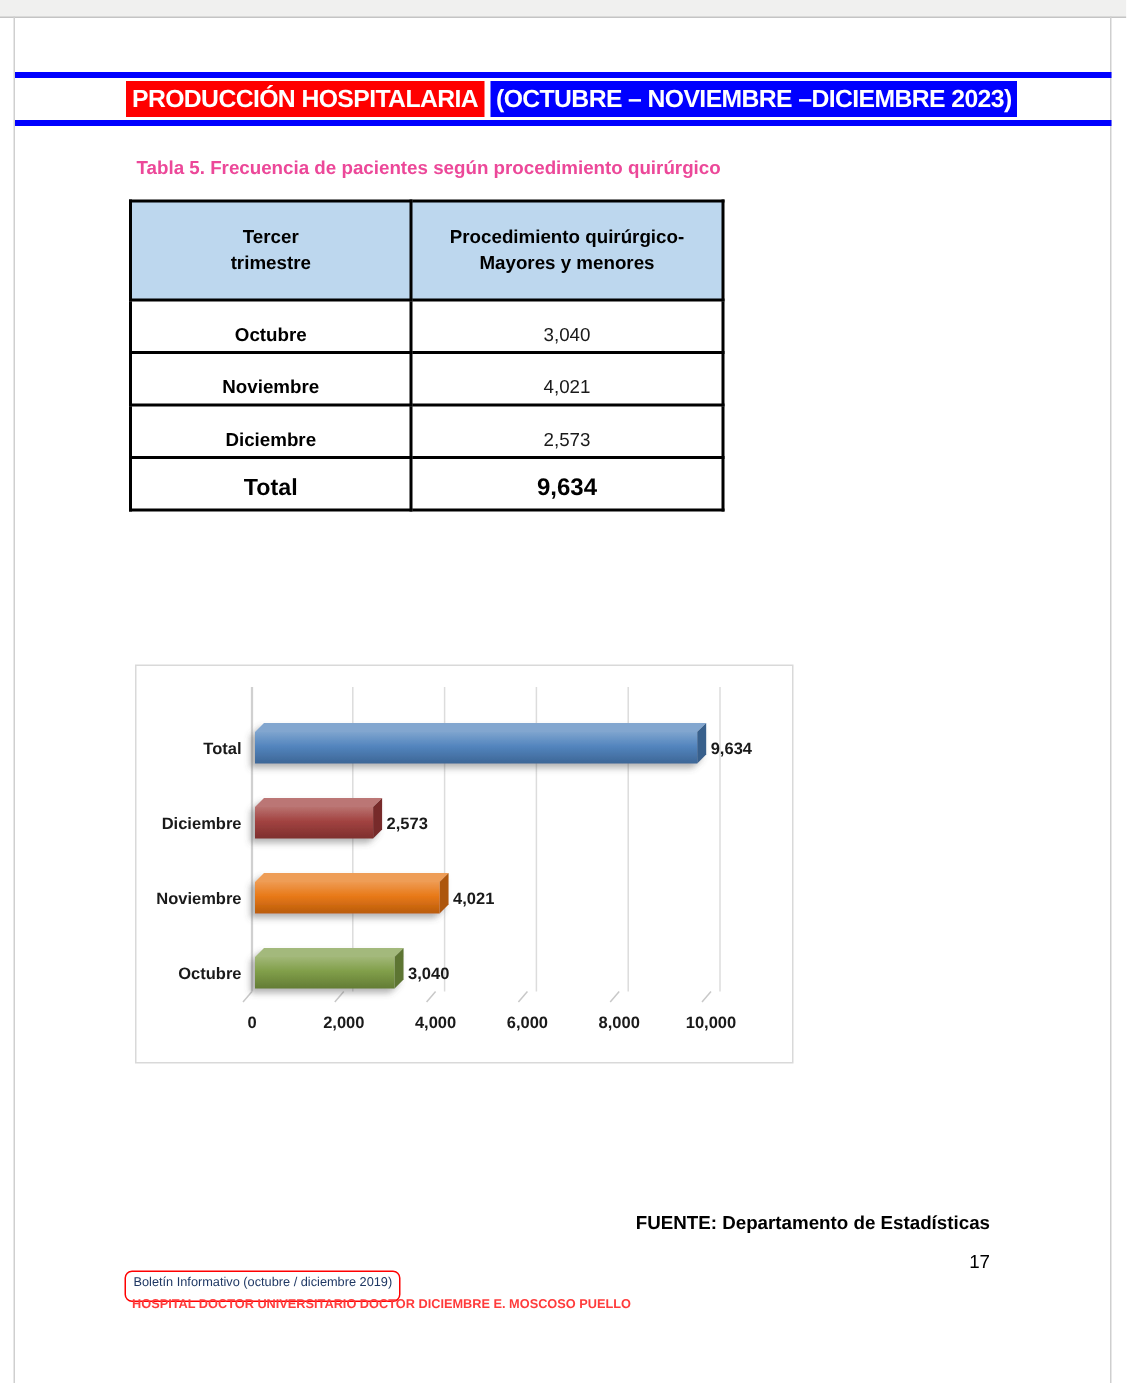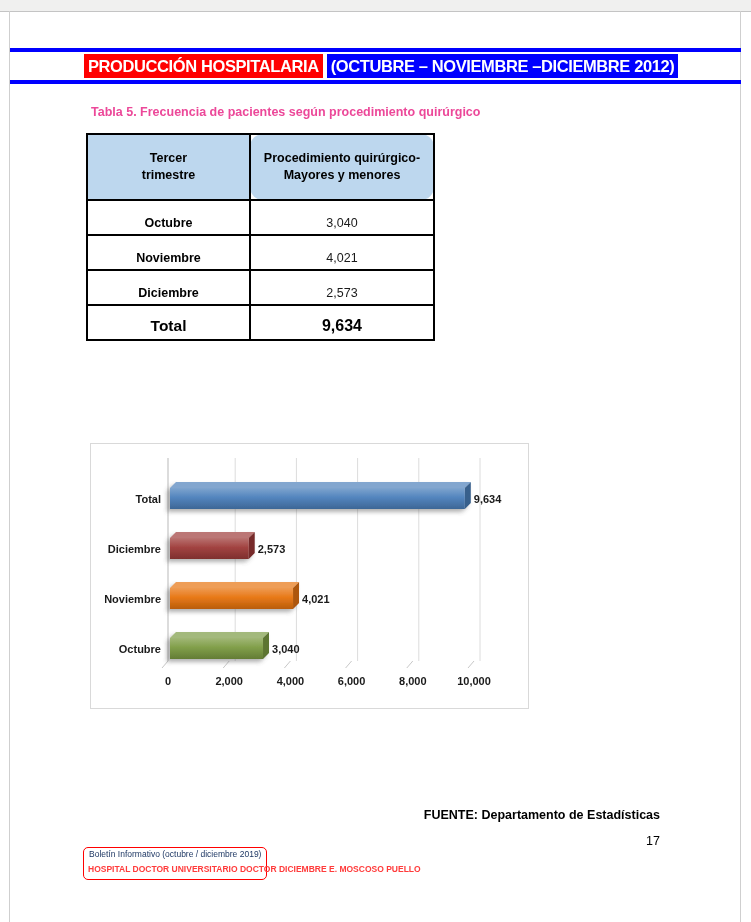--- a/index.html
+++ b/index.html
@@ -24,67 +24,67 @@
 
   .caption{position:absolute;left:91px;font-size:12.5px;font-weight:700;color:#ec4899;}
   .caption-table{top:105px;}
   .caption-chart{top:384px;}
 
   .data-table{
     position:absolute;left:86px;top:133px;border-collapse:collapse;table-layout:fixed;width:311px;
   }
   .data-table th,.data-table td{border:2px solid #000;text-align:center;}
   .data-table th{
-    height:60px;font-size:12.5px;font-weight:700;vertical-align:middle;line-height:1.35;padding:2px 10px;
+    height:60px;font-size:12.5px;font-weight:700;vertical-align:middle;line-height:1.35;padding:2px 22px;
   }
   .data-table th.col-month{width:141px;white-space:pre-line;}
   .data-table th.col-value{width:162px;}
   .data-table td{height:28px;vertical-align:bottom;padding-bottom:4px;}
   .data-table td.month{font-weight:700;font-size:12.5px;}
   .data-table td.value{font-weight:400;font-size:12.5px;color:#1a1a1a;}
   .data-table tr.total-row td.month{font-weight:700;font-size:15.5px;}
   .data-table tr.total-row td.value{font-weight:700;font-size:16px;color:#000;}
 
   .chart-frame{
     position:absolute;left:90px;top:443px;width:437px;height:264px;background:#fff;
     border:1px solid #d9d9d9;
   }
   .chart-frame text{font-family:"Liberation Sans",sans-serif;font-size:11px;font-weight:700;fill:#1a1a1a;}
 
   .fuente{position:absolute;right:91px;top:808px;font-size:12.5px;font-weight:700;text-align:right;padding-left:12px;}
   .page-number{position:absolute;right:91px;top:834px;font-size:12.5px;text-align:right;}
   .boletin-box{
     position:absolute;left:83px;top:847px;border:1.5px solid #FF0000;border-radius:5px;
-    padding:1px 5px 20px 5px;font-size:8.5px;color:#1F3864;background:#fff;
+    padding:1px 5px 8px 5px;font-size:8.5px;color:#1F3864;background:#fff;
   }
   .hospital-line{position:absolute;left:88px;top:864px;font-size:8.5px;font-weight:700;color:#FF3B3B;}
 </style>
 </head>
 <body>
 
 <div class="page">
   <div class="top-strip"></div>
   <div class="edge edge-left"></div>
   <div class="edge edge-right"></div>
 
   <div class="rule rule-top" style="background-color: rgb(0, 0, 255);"></div>
   <div class="title-row">
     <span class="title-red" style="background-color: rgb(255, 0, 0);">PRODUCCIÓN HOSPITALARIA </span>
-    <span class="title-blue" style="background-color: rgb(0, 0, 255);">(OCTUBRE – NOVIEMBRE –DICIEMBRE 2012)</span>
+    <span class="title-blue" style="background-color: rgb(0, 0, 255);">(OCTUBRE – NOVIEMBRE –DICIEMBRE 2023)</span>
   </div>
   <div class="rule rule-bottom" style="background-color: rgb(0, 0, 255);"></div>
 
   <div class="caption caption-table">Tabla 5. Frecuencia de pacientes según procedimiento quirúrgico</div>
 
   <table class="data-table">
     <thead>
       <tr>
         <th class="col-month" style="background-color: rgb(189, 215, 238);">Tercer
 trimestre</th>
-        <th class="col-value" style="background-color: rgb(189, 215, 238); border-radius: 13px;">Procedimiento quirúrgico- Mayores y menores</th>
+        <th class="col-value" style="background-color: rgb(189, 215, 238);">Procedimiento quirúrgico- Mayores y menores</th>
       </tr>
     </thead>
     <tbody>
       <tr>
         <td class="month">Octubre</td>
         <td class="value">3,040</td>
       </tr>
       <tr>
         <td class="month">Noviembre</td>
         <td class="value">4,021</td>

